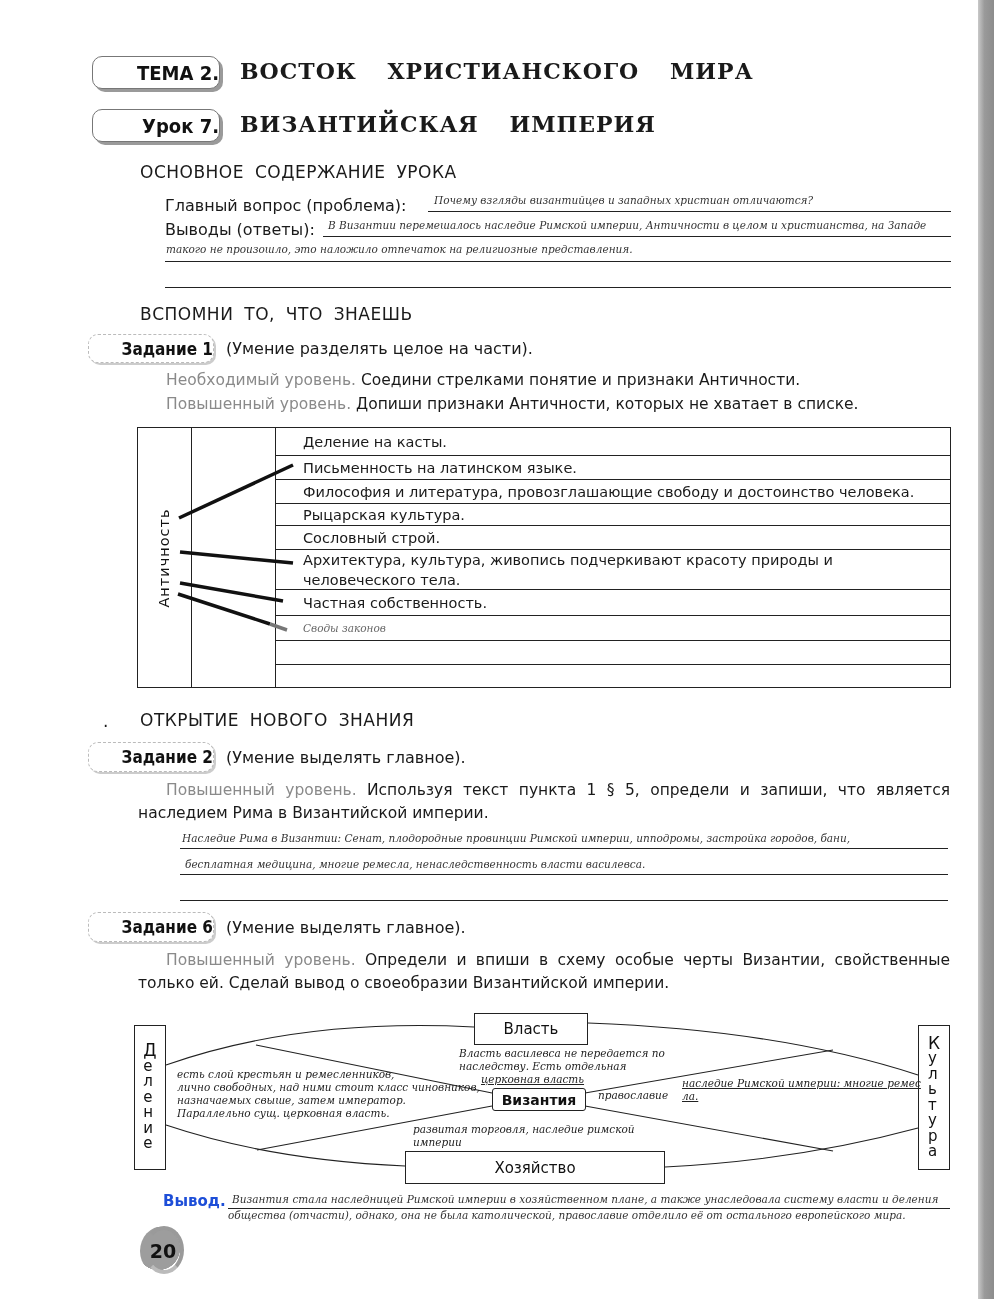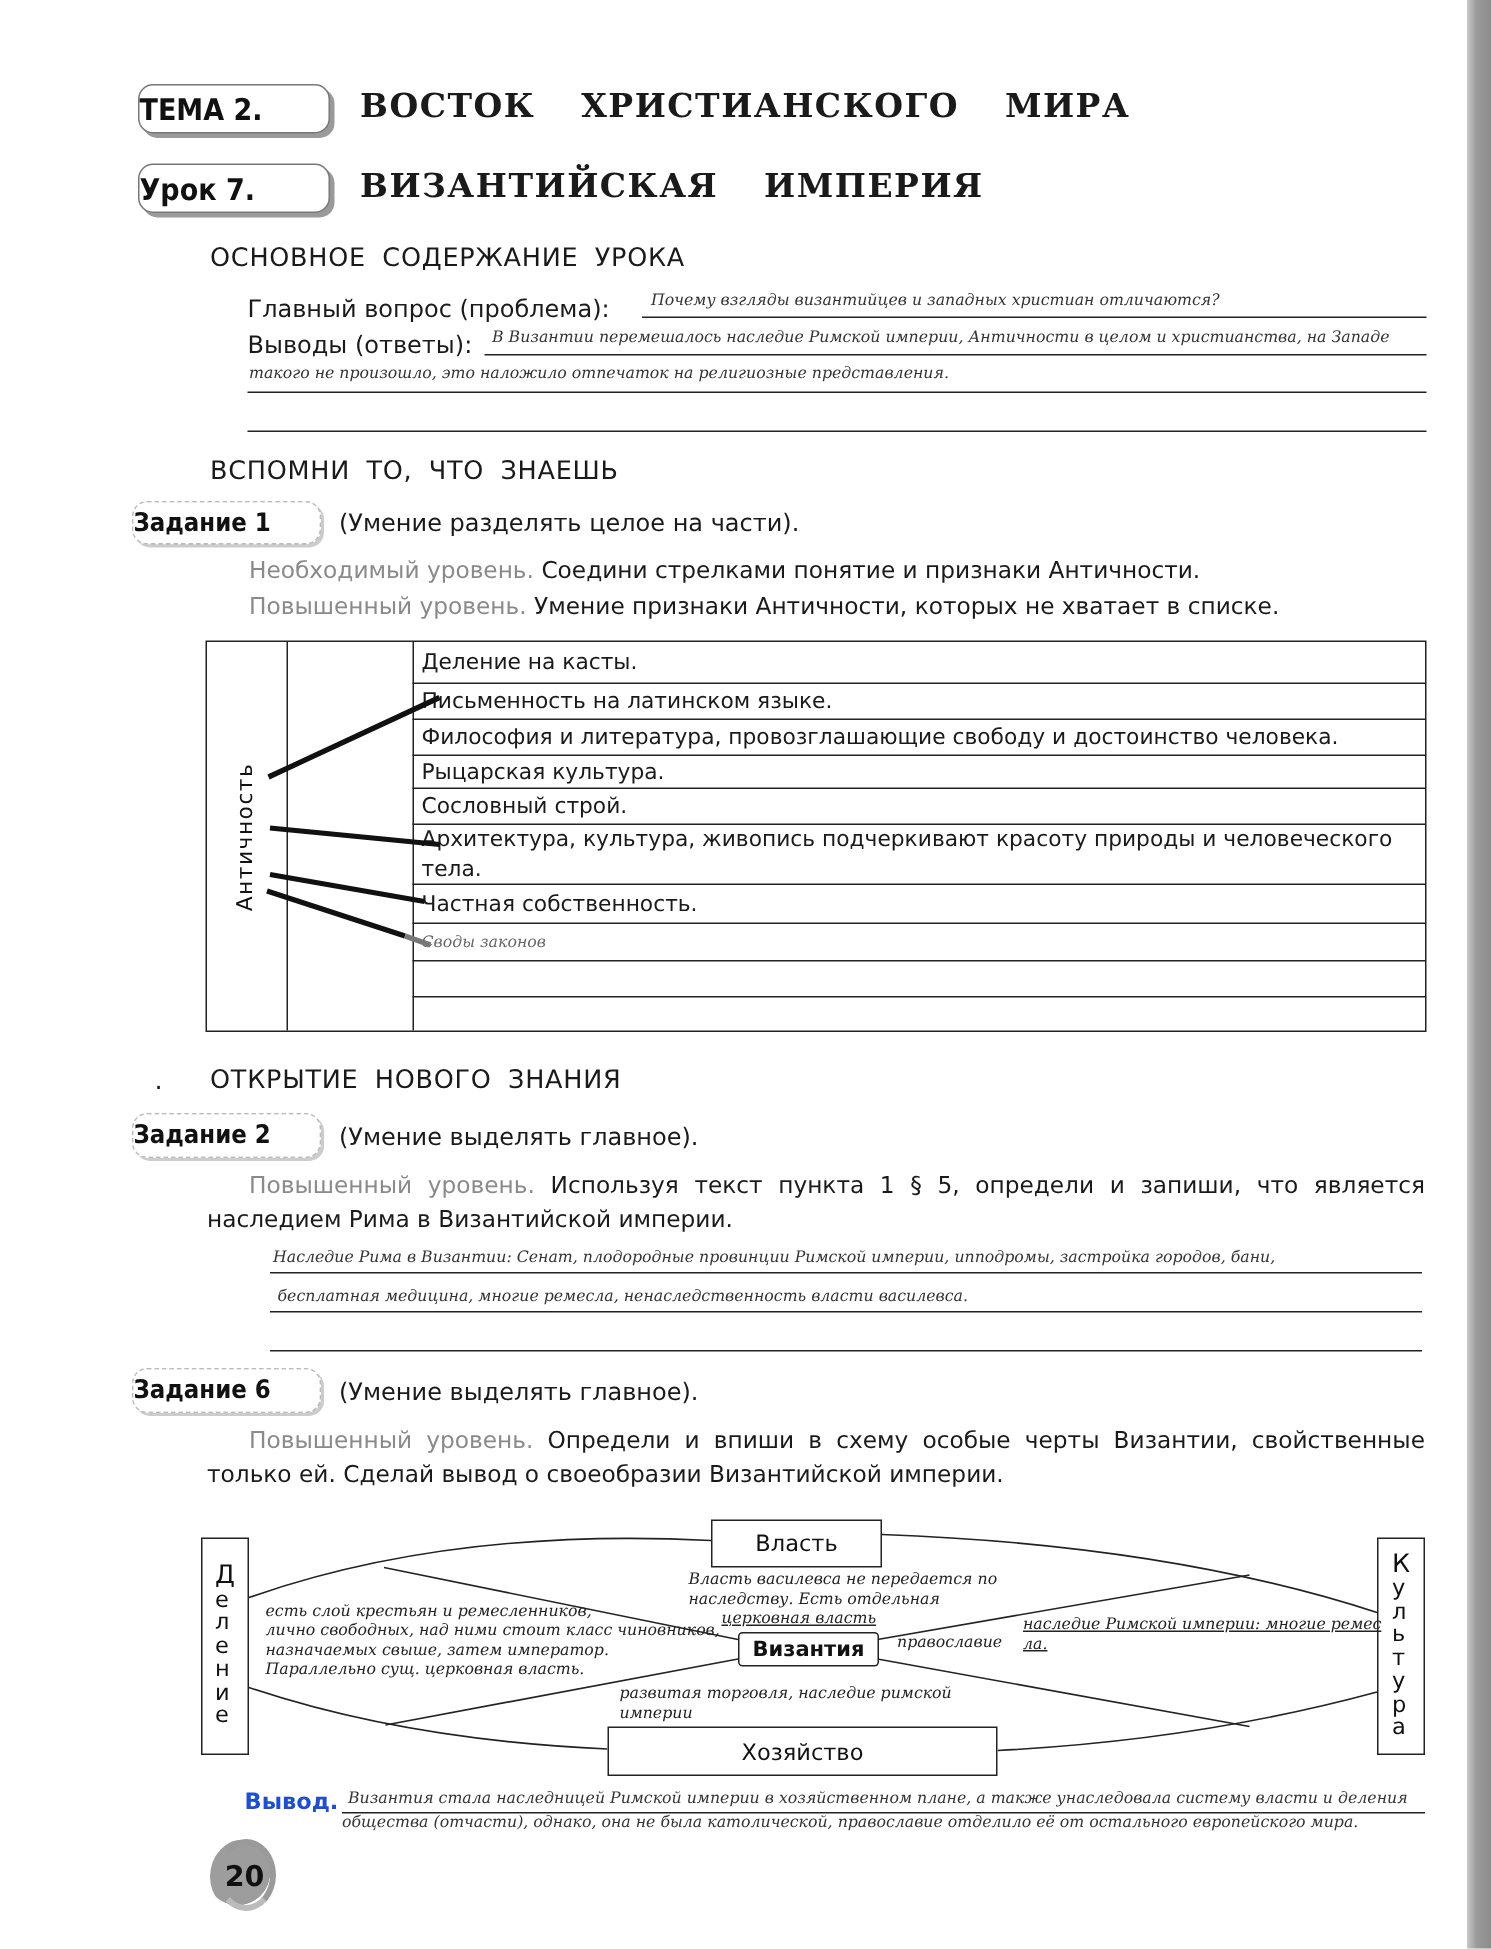--- a/index.html
+++ b/index.html
@@ -11,21 +11,21 @@
     .abs { position: absolute; }
     .edge-band {
       position: absolute; left: 978px; top: 0; width: 16px; height: 1299px;
       background: linear-gradient(90deg, #c9c9c9 0%, #9a9a9a 40%, #8c8c8c 100%);
     }
     .pill {
       position: absolute; border: 1.5px solid #777; border-radius: 10px;
       box-shadow: 3px 3px 0 #9a9a9a; background: #fff;
       font-family: "DejaVu Sans Condensed", "DejaVu Sans", sans-serif;
       font-weight: bold; color: #111; text-align: center;
-      display: flex; align-items: center; justify-content: flex-start;
+      display: flex; align-items: center; justify-content: flex-end;
     }
     .pill.big { font-size: 20px; }
     .pill.task { border-color: #bbb; box-shadow: 2px 2px 0 #ccc; border-style: dashed; font-size: 17px; }
     .serif-title {
       position: absolute; font-family: "DejaVu Serif", serif; font-weight: bold;
       font-size: 22px; letter-spacing: 1px; word-spacing: 22px; color: #1a1a1a;
     }
     .section-h {
       position: absolute; font-size: 17px; letter-spacing: 0.5px; word-spacing: 5px; color: #1a1a1a;
     }
@@ -35,21 +35,21 @@
       font-size: 10.5px; color: #333; white-space: nowrap;
     }
     .rule { position: absolute; height: 0; border-top: 1.3px solid #222; }
     .light { color: #8a8a8a; }
     .instr { position: absolute; font-size: 15.5px; color: #1a1a1a; white-space: nowrap; }
     .para { position: absolute; font-size: 15.5px; color: #1a1a1a; line-height: 23px; text-align: justify; }
     
     .tbl { position: absolute; left: 137px; top: 427px; width: 814px; height: 261px; border: 1.3px solid #222; box-sizing: border-box; }
     .tbl .vline { position: absolute; top: 0; bottom: 0; border-left: 1.2px solid #222; }
     .tbl .row { position: absolute; left: 137px; right: 0; border-bottom: 1.2px solid #222; box-sizing: border-box;
-                font-size: 14.5px; padding-left: 6px; color: #1a1a1a; display: flex; align-items: center; }
+                font-size: 14.5px; padding-left: 28px; color: #1a1a1a; display: flex; align-items: center; }
     .tbl .row.last { border-bottom: none; }
     .vert-label {
       position: absolute; left: 14px; top: 130px; transform: translate(-50%,-50%) rotate(-90deg);
       font-size: 14.5px; letter-spacing: 1px; white-space: nowrap;
     }
     
     .node { position: absolute; background: #fff; border: 1.2px solid #222; box-sizing: border-box;
             display: flex; align-items: center; justify-content: center; font-size: 15px; color: #111; }
     .node.center { font-weight: bold; border-radius: 3px; font-size: 14px; }
     .vbox { position: absolute; background: #fff; border: 1.2px solid #222; box-sizing: border-box;
@@ -100,21 +100,21 @@
 <div class="pill task" style="left:88px;top:334px;width:124px;height:27px;">
   <span>Задание 1</span>
 </div>
 <div class="instr" style="left:226px;top:339px;font-size:16px;">(Умение разделять целое на части).</div>
 <div class="instr" style="left:166px;top:371px;">
   <span class="light">Необходимый уровень.</span>
   <span>Соедини стрелками понятие и признаки Античности.</span>
 </div>
 <div class="instr" style="left:166px;top:395px;">
   <span class="light">Повышенный уровень.</span>
-  <span>Умение признаки Античности, которых не хватает в списке.</span>
+  <span>Допиши признаки Античности, которых не хватает в списке.</span>
 </div>
 
 <div class="tbl">
   <div class="vline" style="left:53px;"></div>
   <div class="vline" style="left:137px;"></div>
   <div class="vert-label" style="left:26px;">Античность</div>
 
   <div class="row" style="top:0;height:28px;">
       <span>Деление на касты.</span>
     </div>

